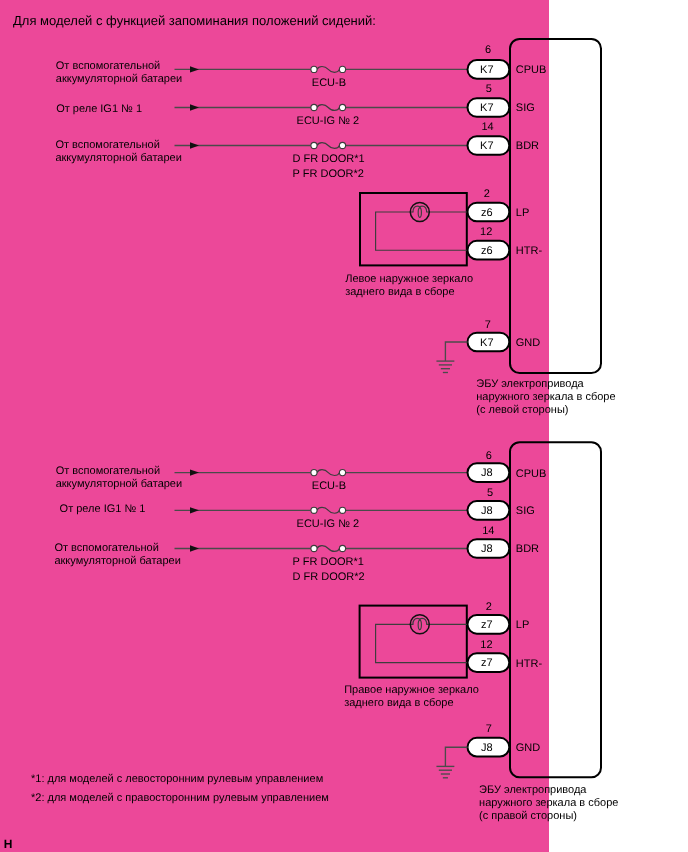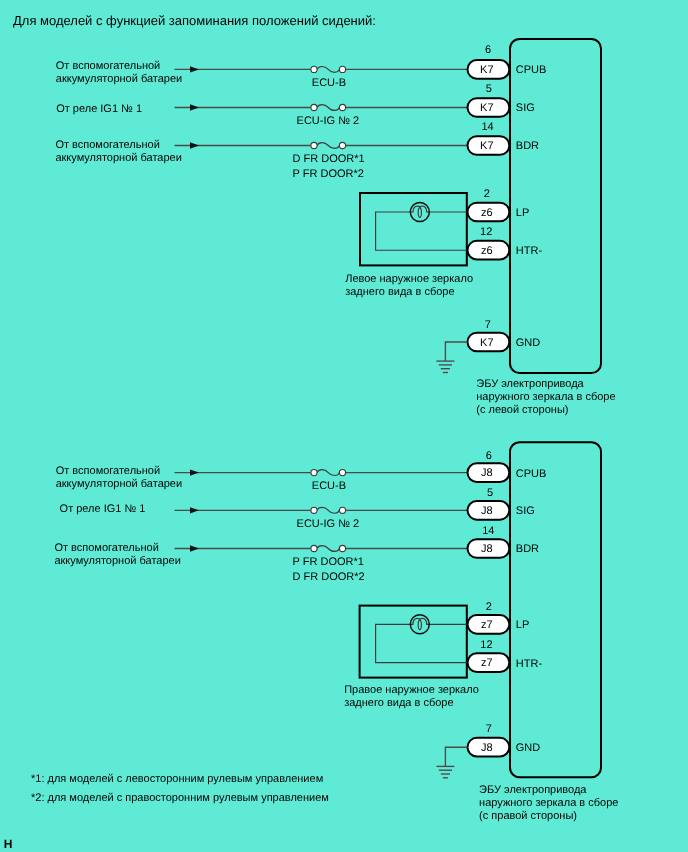--- a/index.html
+++ b/index.html
@@ -1,18 +1,18 @@
 <!DOCTYPE html>
 <html><head>
 <meta charset="utf-8">
 <title>Wiring Diagram</title>
 <style>
   html,body{margin:0;padding:0;background:#ffffff;}
   body{width:688px;height:852px;overflow:hidden;font-family:"Liberation Sans",sans-serif;color:#000;}
-  #sheet{position:relative;width:688px;height:852px;background:#5eead4;}
+  #sheet{position:relative;width:549px;height:852px;background:#ec4899;}
   #canvas{display:block;position:absolute;left:0;top:0;}
   text{font-family:"Liberation Sans",sans-serif;fill:#000000;-webkit-font-smoothing:antialiased;text-rendering:geometricPrecision;}
   .t-title{font-size:13px;}
   .t-src{font-size:11px;}
   .t-fuse{font-size:11px;}
   .t-pin{font-size:11px;}
   .t-conn{font-size:11px;}
   .t-sig{font-size:11px;}
   .t-cap{font-size:11px;}
   .t-note{font-size:11px;}

